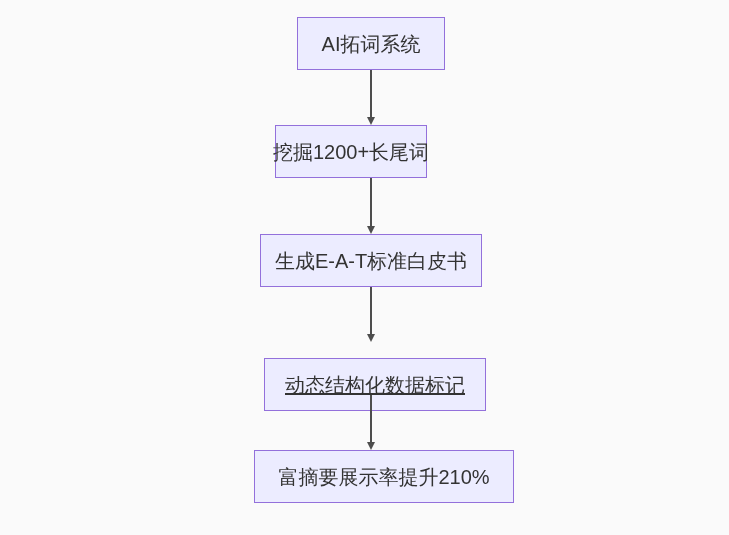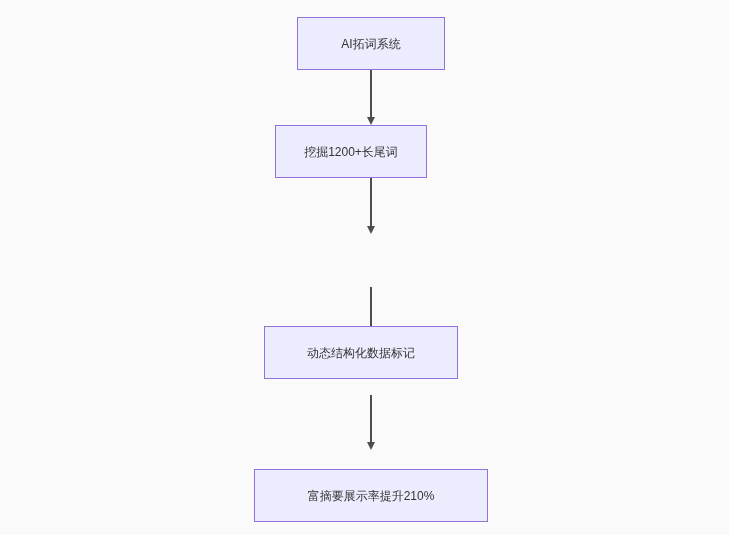--- a/index.html
+++ b/index.html
@@ -19,32 +19,32 @@
   .canvas {
     position: relative;
     width: 729px; height: 535px;
   }
   .flow-node {
     position: absolute;
     height: 53px;
     background: var(--node-fill);
     border: 1px solid var(--node-border);
     color: var(--text);
-    font-size: 12px;
+    font-size: 20px;
     display: flex;
     align-items: center;
     justify-content: center;
     white-space: nowrap;
     line-height: 1;
   }
   .node-1 { left: 297px; top: 17px;  width: 148px; }
   .node-2 { left: 275px; top: 125px; width: 152px; }
   .node-3 { left: 260px; top: 234px; width: 222px; }
-  .node-4 { left: 264px; top: 326px; width: 194px; }
-  .node-5 { left: 254px; top: 469px; width: 234px; }
+  .node-4 { left: 264px; top: 358px; width: 222px; text-decoration: underline; }
+  .node-5 { left: 254px; top: 450px; width: 260px; }
 
   .flow-edge {
     position: absolute;
     left: 366px;           
     width: 10px;
   }
   .edge-1 { top: 70px;  height: 55px; }
   .edge-2 { top: 178px; height: 56px; }
   .edge-3 { top: 287px; height: 55px; }
   .edge-4 { top: 395px; height: 55px; }
@@ -83,20 +83,23 @@
 
   <div class="flow-node node-2">
     <span>挖掘1200+长尾词</span>
   </div>
 
   <div class="flow-edge edge-2">
     <div class="edge-line"></div>
     <div class="edge-head"></div>
   </div>
 
+  <div class="flow-node node-3">
+    <span>生成E-A-T标准白皮书</span>
+  </div>
 
   <div class="flow-edge edge-3">
     <div class="edge-line"></div>
     <div class="edge-head"></div>
   </div>
 
   <div class="flow-node node-4">
     <span>动态结构化数据标记</span>
   </div>
 

